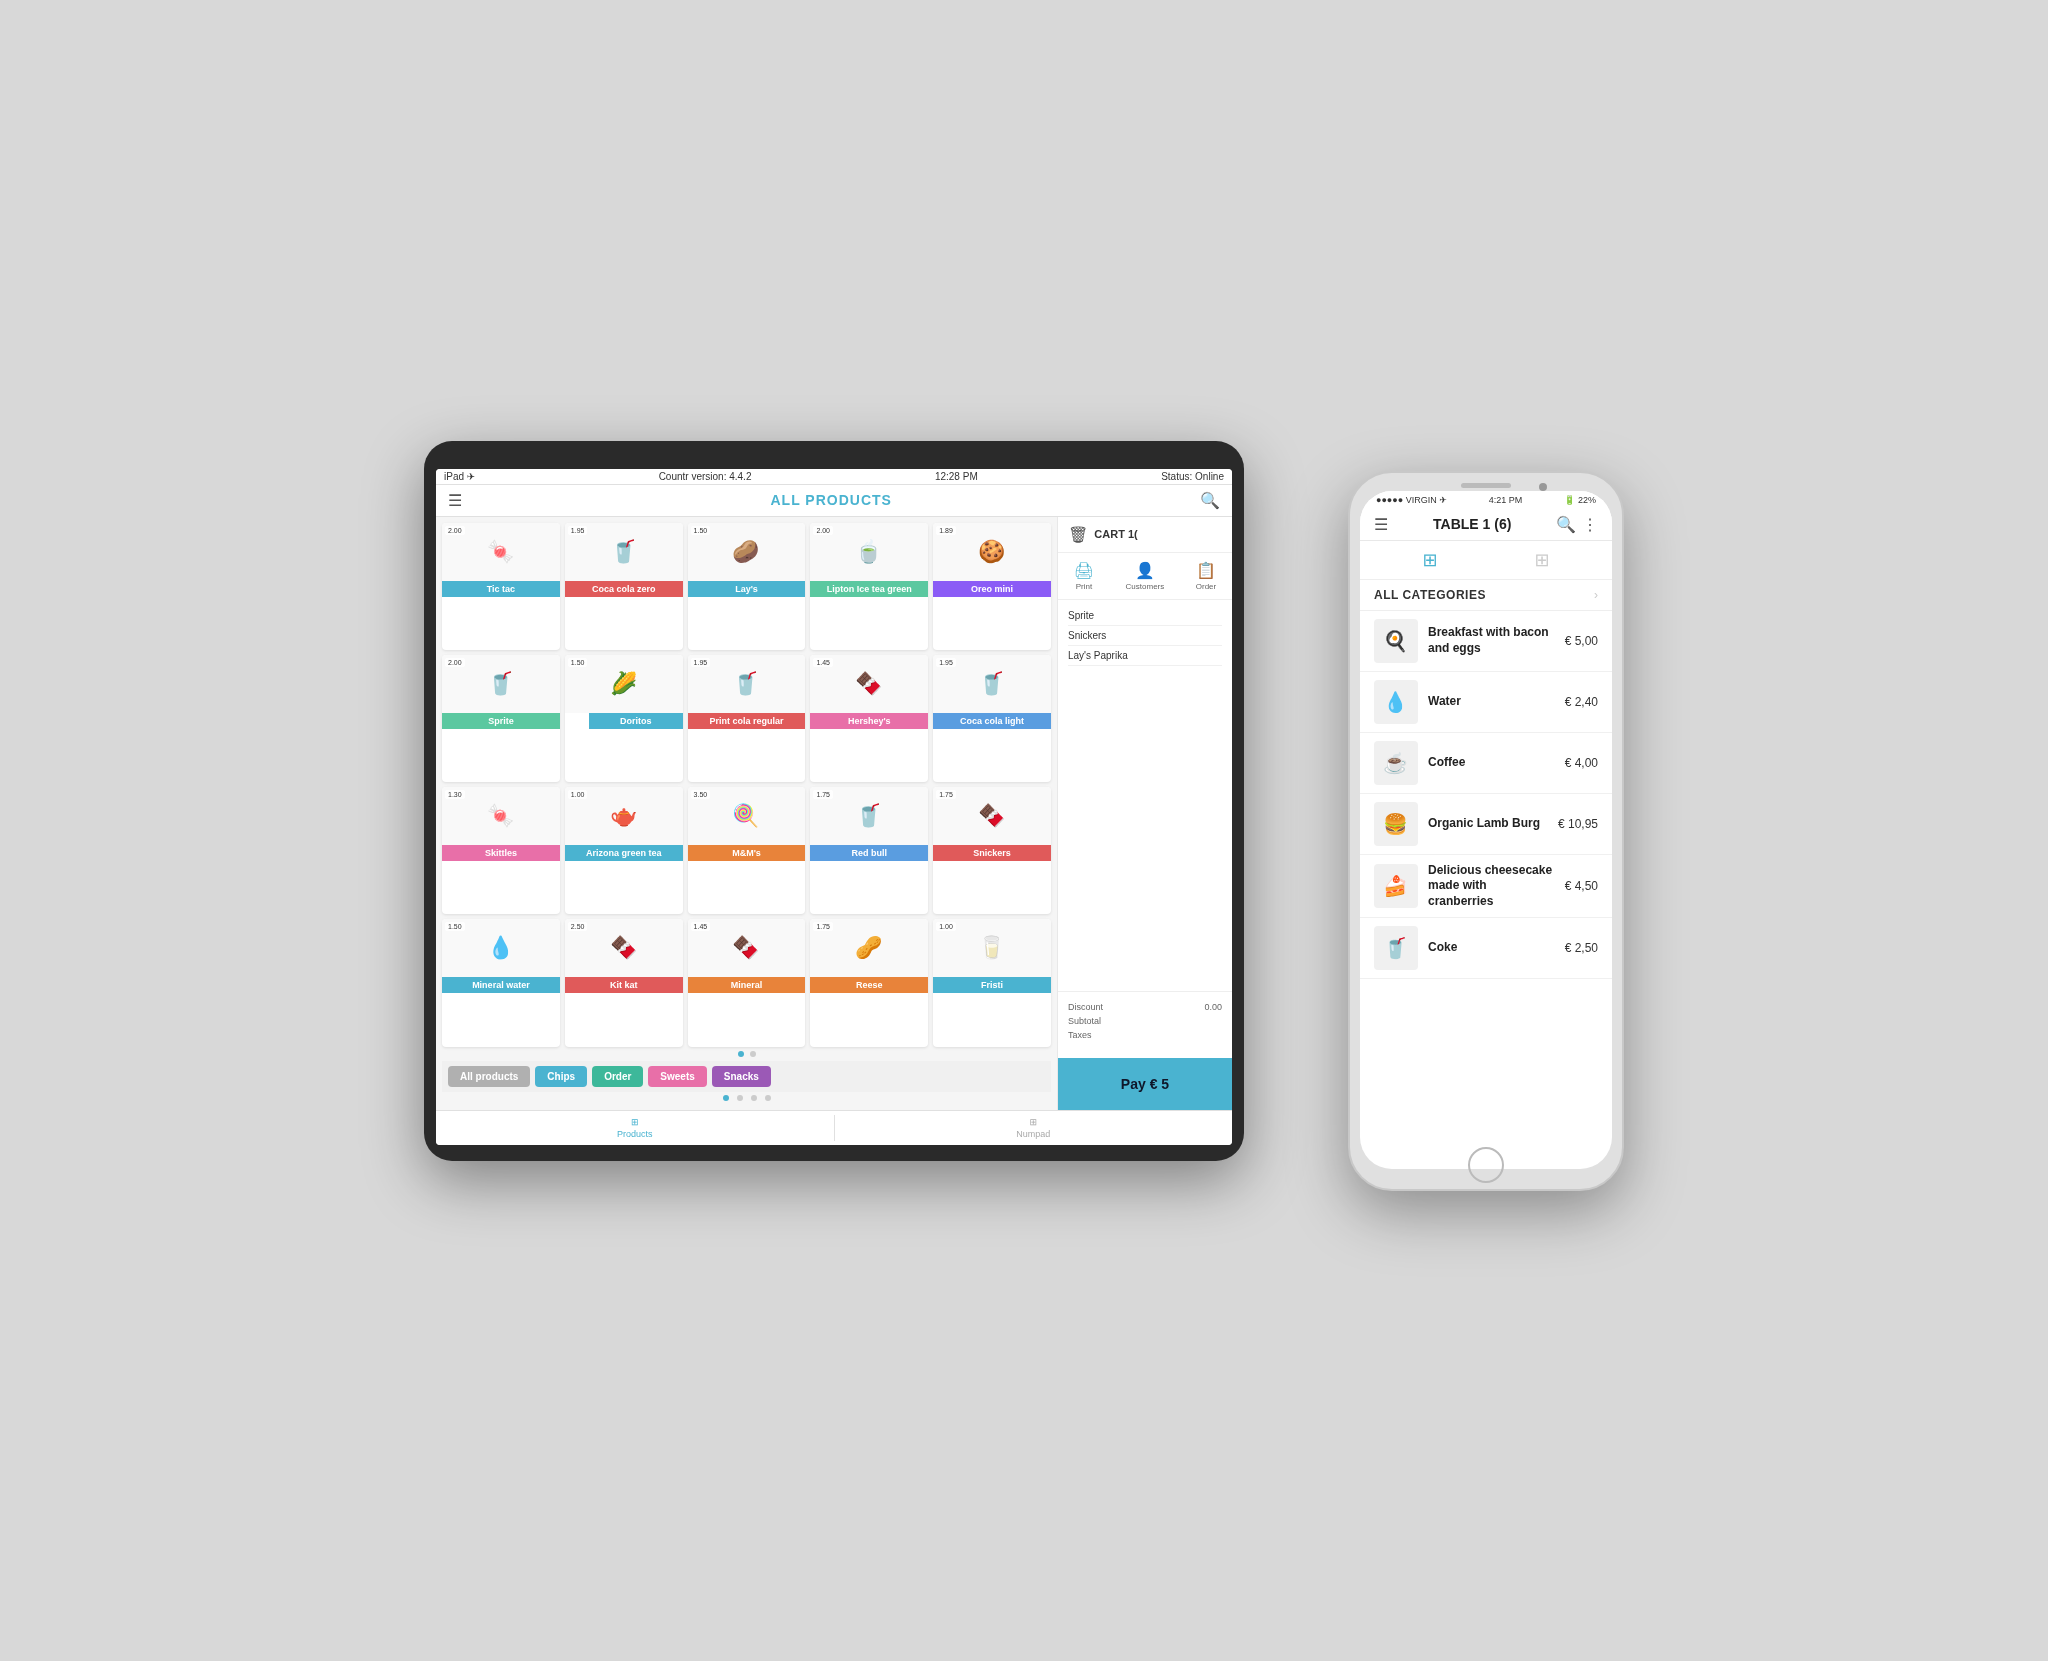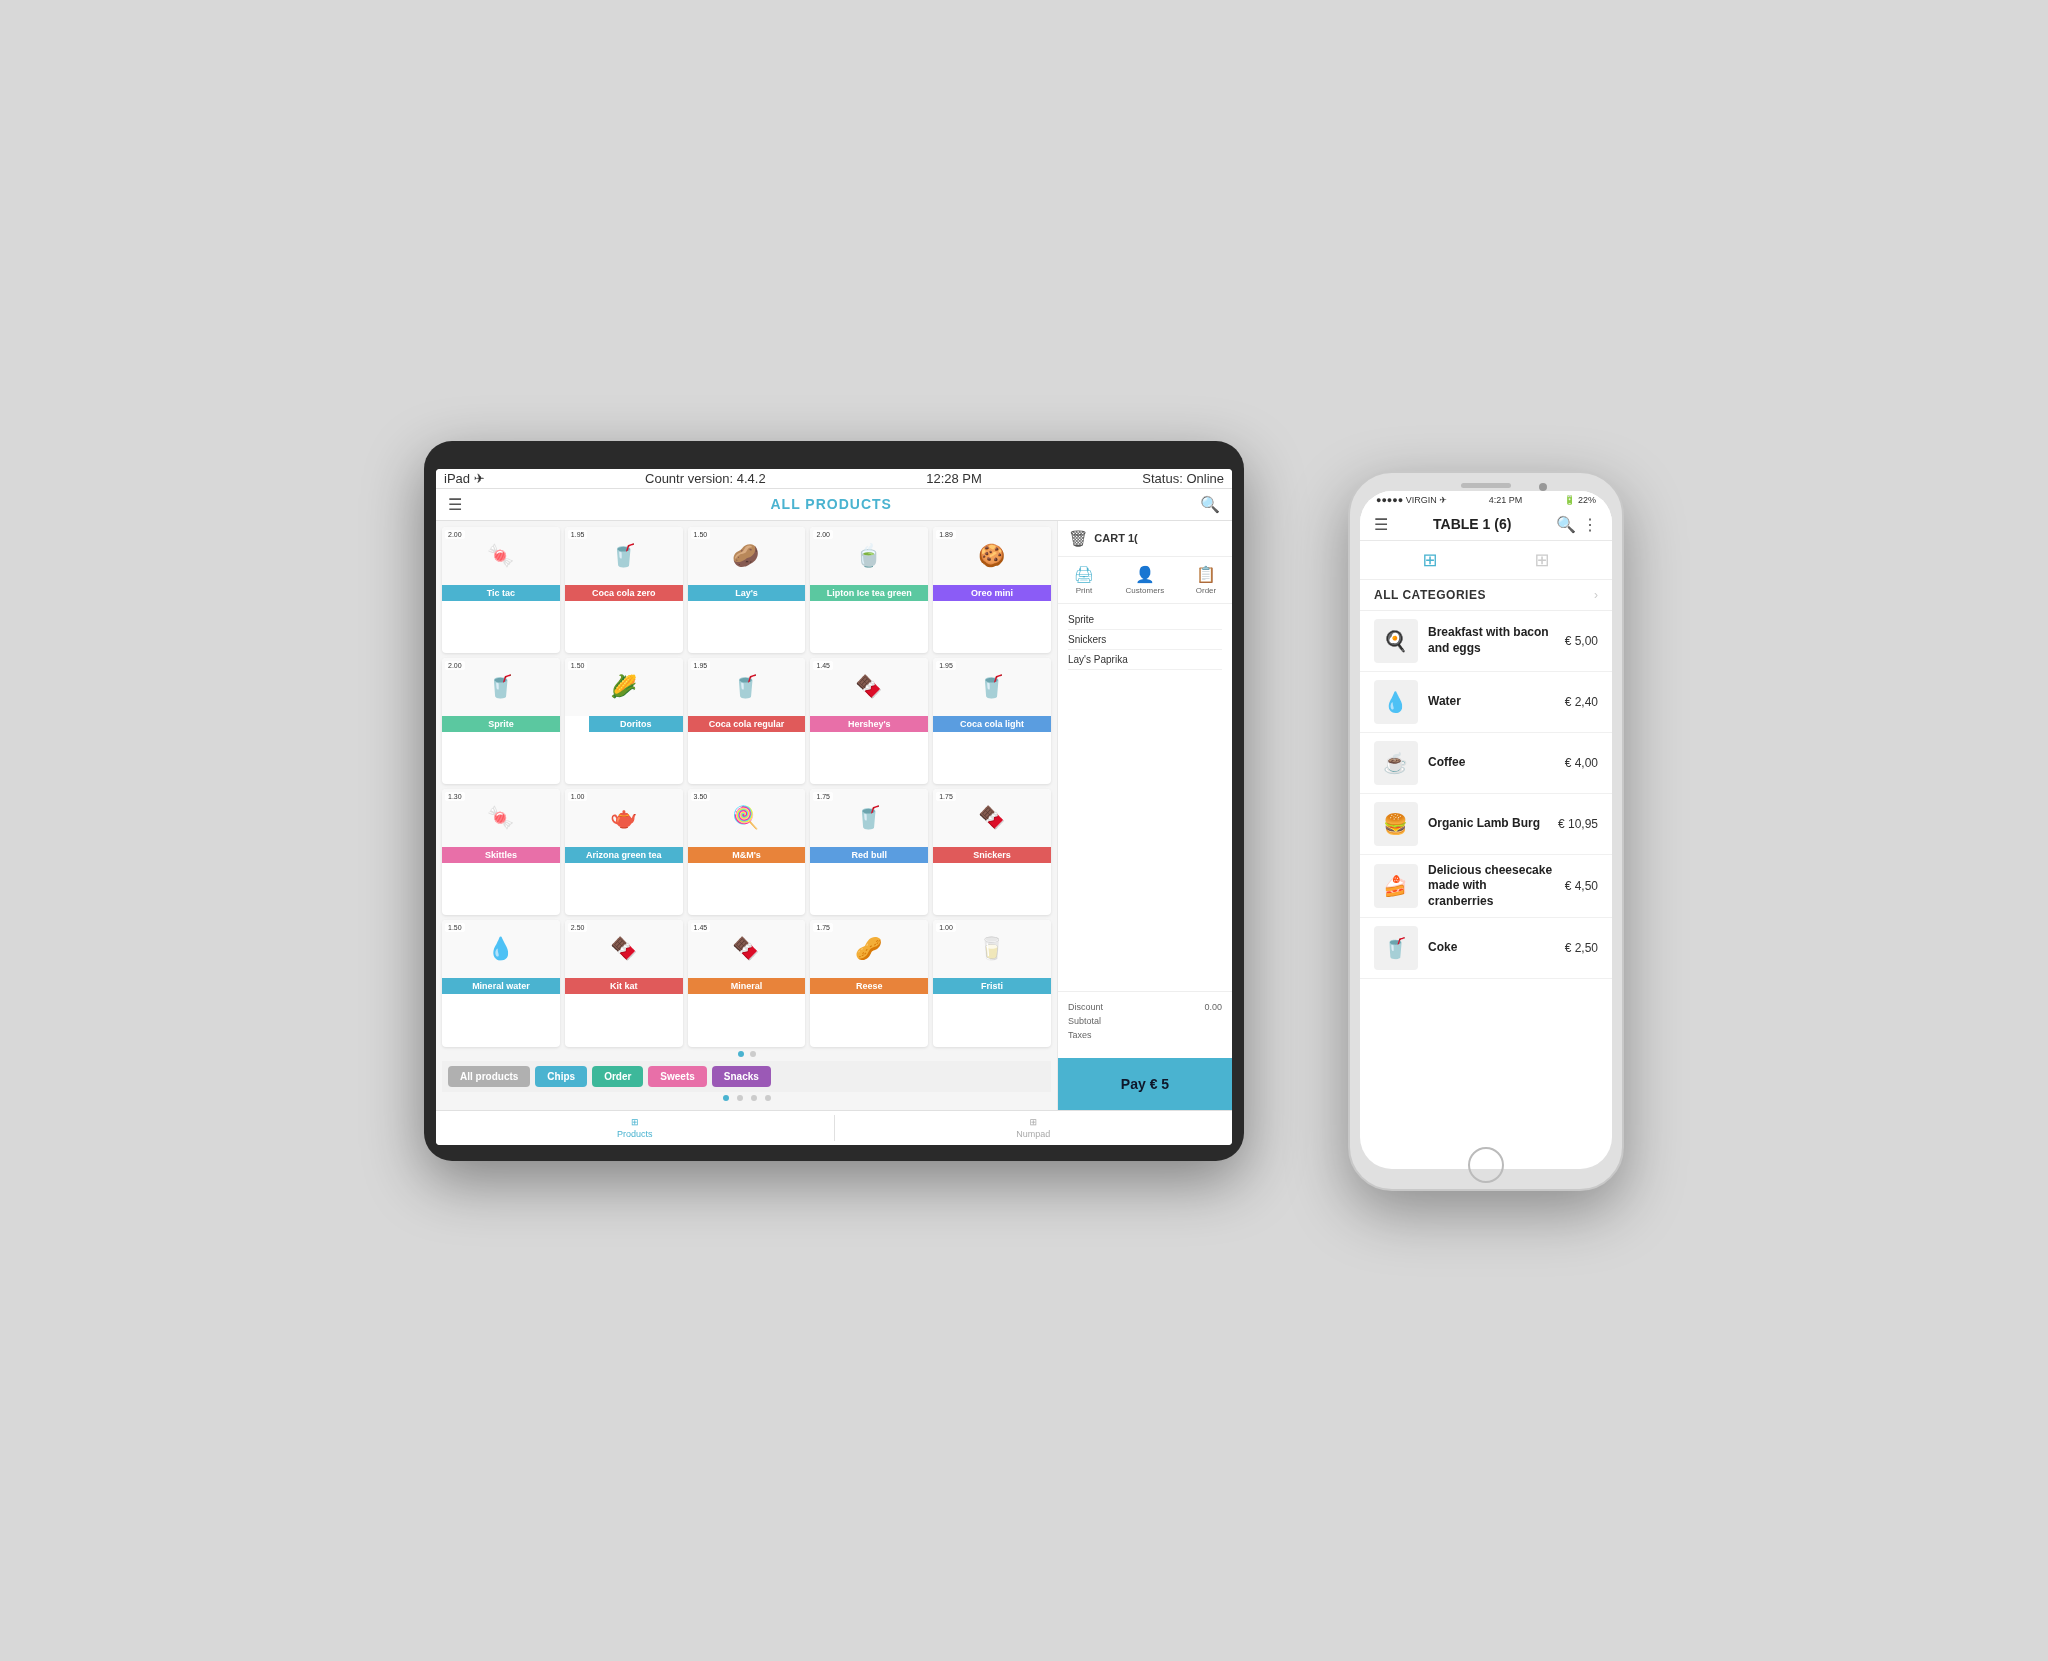--- a/index.html
+++ b/index.html
@@ -41,21 +41,21 @@
       overflow: hidden;
       display: flex;
       flex-direction: column;
     }
     .tablet-status-bar {
       background: #fff;
       display: flex;
       justify-content: space-between;
       align-items: center;
       padding: 2px 8px;
-      font-size: 13px;
+      font-size: 10px;
       color: #333;
       border-bottom: 1px solid #e0e0e0;
     }
     .tablet-nav {
       background: #fff;
       display: flex;
       align-items: center;
       padding: 6px 12px;
       border-bottom: 1px solid #e0e0e0;
       gap: 8px;
@@ -469,21 +469,21 @@
                 <div class="product-label" style="background-color: rgb(91, 200, 160);">Sprite</div>
               </div>
               <div class="product-card">
                 <div class="product-price">1.50</div>
                 <div class="product-img">🌽</div>
                 <div class="product-label" style="background-color: rgb(74, 179, 208); margin-left: 24px;">Doritos</div>
               </div>
               <div class="product-card">
                 <div class="product-price">1.95</div>
                 <div class="product-img">🥤</div>
-                <div class="product-label" style="background-color: rgb(224, 90, 90);">Coca cola regular</div>
+                <div class="product-label" style="background-color: rgb(224, 90, 90);">Print cola regular</div>
               </div>
               <div class="product-card">
                 <div class="product-price">1.45</div>
                 <div class="product-img">🍫</div>
                 <div class="product-label" style="background-color: rgb(232, 111, 168);">Hershey's</div>
               </div>
               <div class="product-card">
                 <div class="product-price">1.95</div>
                 <div class="product-img">🥤</div>
                 <div class="product-label" style="background-color: rgb(90, 157, 224);">Coca cola light</div>

